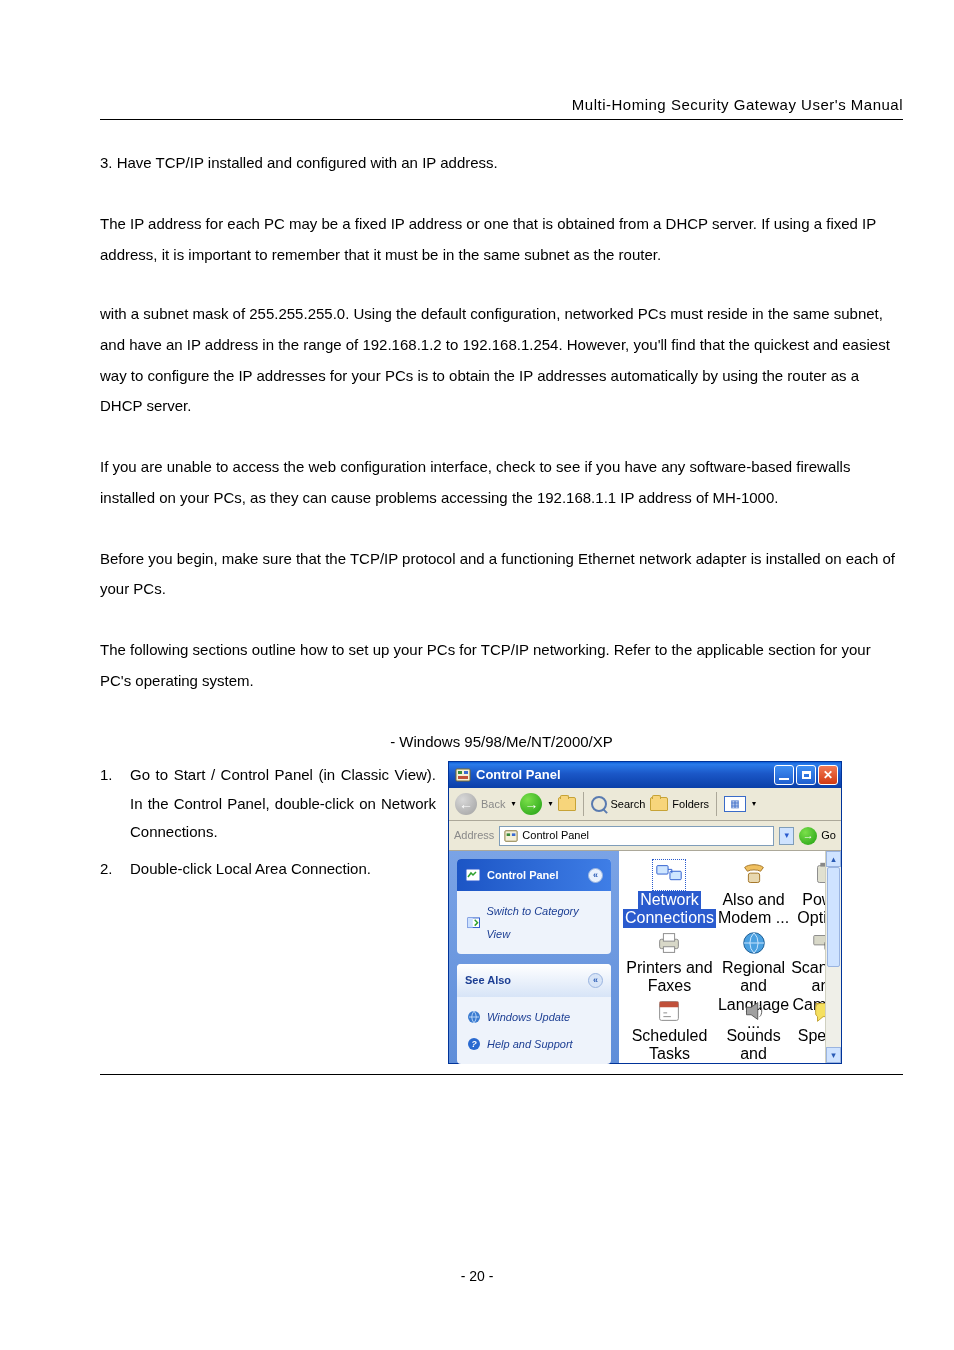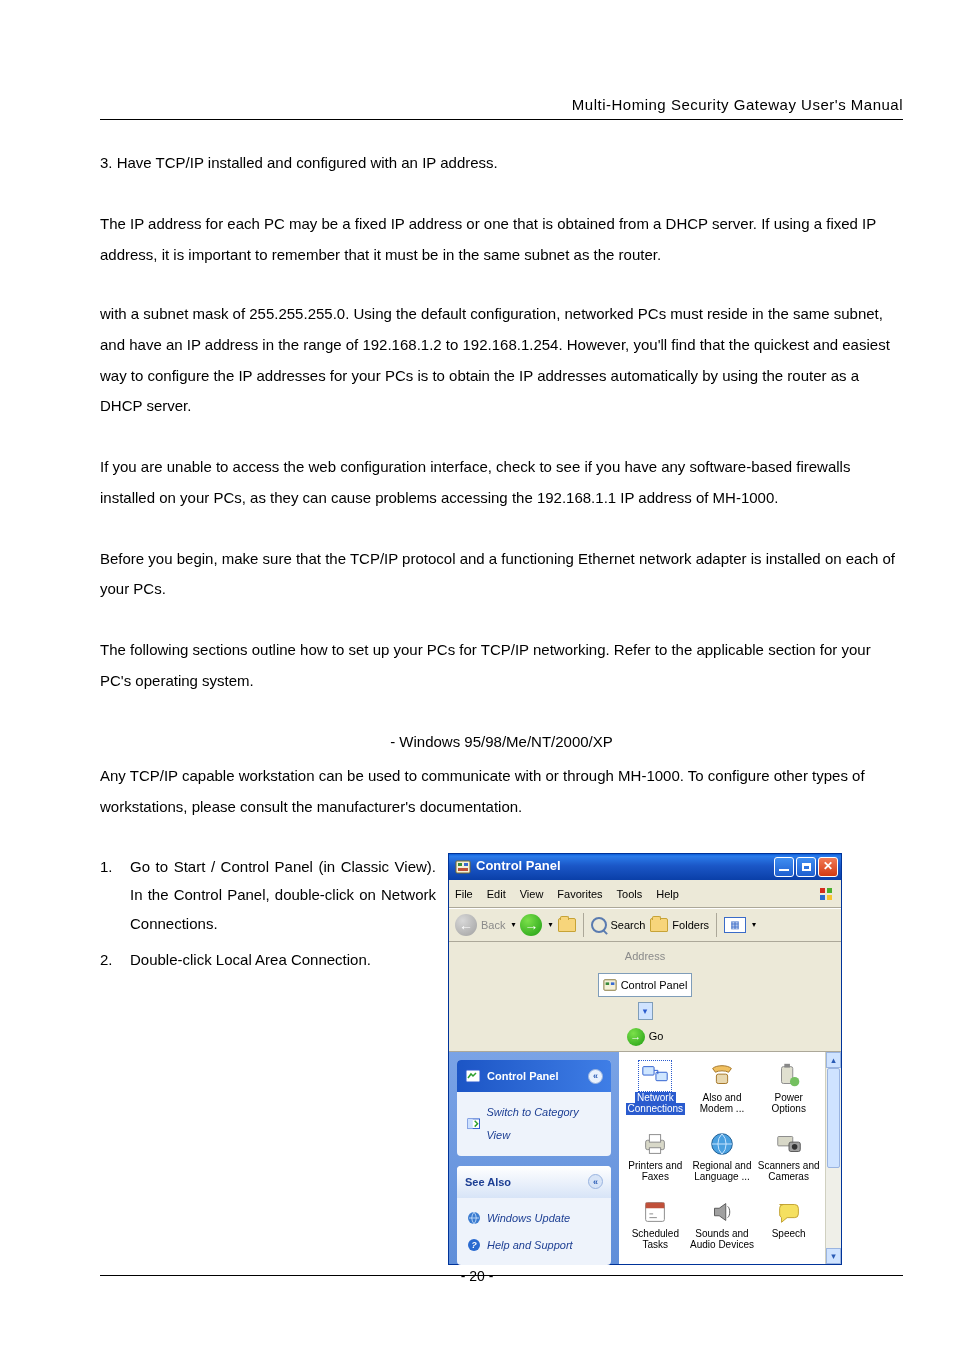--- a/index.html
+++ b/index.html
@@ -129,21 +129,20 @@
     display:inline-flex;align-items:center;justify-content:center;
     color:#3a6bc8;font-size:10px;
   }
   .sep { width:1px; height:24px; background:#aca899; margin:0 2px;}
   .tri { font-size:8px; color:#000; margin-left:2px;}
   .addrbar {
     background:#ece9d8;
     display:flex; align-items:center;
     padding: 3px 5px; gap:5px;
     border-bottom: 1px solid #aca899;
-    flex-direction: column;
   }
   .addrbar .lbl { color:#8a8a8a; }
   .addrfield {
     flex:1; background:#fff; border:1px solid #7f9db9;
     height:20px; display:flex; align-items:center; padding:0 4px; gap:4px;
   }
   .addr-dd { width:15px; height:18px; background:#cfe3ff; border:1px solid #7f9db9; display:flex;align-items:center;justify-content:center;color:#4a6; font-size:9px; color:#2a5bce;}
   .gobtn {
     display:flex;align-items:center;gap:4px;
   }
@@ -191,21 +190,21 @@
     flex:1; padding: 8px 4px 0 4px;
     display:grid;
     grid-template-columns: repeat(3, 1fr);
     grid-auto-rows: 66px;
     gap: 2px;
     overflow:hidden;
     position:relative;
   }
   .item {
     display:flex; flex-direction:column; align-items:center;
-    text-align:center; font-size:10px; line-height:1.15;
+    text-align:center; font-size:16px; line-height:1.15;
     padding-top:2px;
   }
   .item.selected .lbl2 {
     background:#2a5bce; color:#fff; padding:0 2px;
   }
   .item.selected .ic { outline:1px dotted #2a5bce; outline-offset:1px;}
   .ic {
     width:30px;height:28px; margin-bottom:2px;
     display:flex;align-items:center;justify-content:center;
   }
@@ -245,21 +244,20 @@
         <span style="display:inline-block;text-align:left;">
         </span>
       </div>
       <span style="display:block;">with a subnet mask of 255.255.255.0. Using the default configuration, networked PCs must reside in the same subnet, and have an IP address in the range of 192.168.1.2 to 192.168.1.254. However, you'll find that the quickest and easiest way to configure the IP addresses for your PCs is to obtain the IP addresses automatically by using the router as a DHCP server.</span>
     </div>
 
     <div class="para">If you are unable to access the web configuration interface, check to see if you have any software-based firewalls installed on your PCs, as they can cause problems accessing the 192.168.1.1 IP address of MH-1000.</div>
     <div class="para">Before you begin, make sure that the TCP/IP protocol and a functioning Ethernet network adapter is installed on each of your PCs.</div>
     <div class="para">The following sections outline how to set up your PCs for TCP/IP networking. Refer to the applicable section for your PC's operating system.</div>
     <div class="para-tight">- Windows 95/98/Me/NT/2000/XP</div>
-    <div class="para">Any TCP/IP capable workstation can be used to communicate with or through MH-1000. To configure other types of workstations, please consult the manufacturer's documentation.</div>
 
     <div class="split-row">
       <div class="split-left">
         <ol class="ol">
           <li>
             <span class="num">1.</span>
             <span class="txt justify">Go to Start / Control Panel (in Classic View). In the Control Panel, double-click on Network Connections.</span>
           </li>
           <li>
             <span class="num">2.</span>
@@ -283,36 +281,20 @@
             <div class="winbtn min">
                 <span></span>
               </div>
             <div class="winbtn max">
                 <span></span>
               </div>
             <div class="winbtn close">✕</div>
           </div>
         </div>
 
-        <div class="menubar">
-          <span>File</span>
-          <span>Edit</span>
-          <span>View</span>
-          <span>Favorites</span>
-          <span>Tools</span>
-          <span>Help</span>
-          <span class="winflag">
-            <svg viewBox="0 0 16 16">
-                <rect x="1" y="2" width="5" height="5" fill="#d52b1e"></rect>
-                <rect x="8" y="2" width="5" height="5" fill="#4caf2f"></rect>
-                <rect x="1" y="9" width="5" height="5" fill="#2a6ad0"></rect>
-                <rect x="8" y="9" width="5" height="5" fill="#f7c32e"></rect>
-              </svg>
-          </span>
-        </div>
 
         <div class="toolbar">
           <span class="tbtn">
             <span class="icon-circle grey">←</span>
             <span>Back</span>
             <span class="tri">▾</span>
           </span>
           <span class="tbtn enabled">
             <span class="icon-circle green">→</span>
             <span class="tri">▾</span>

